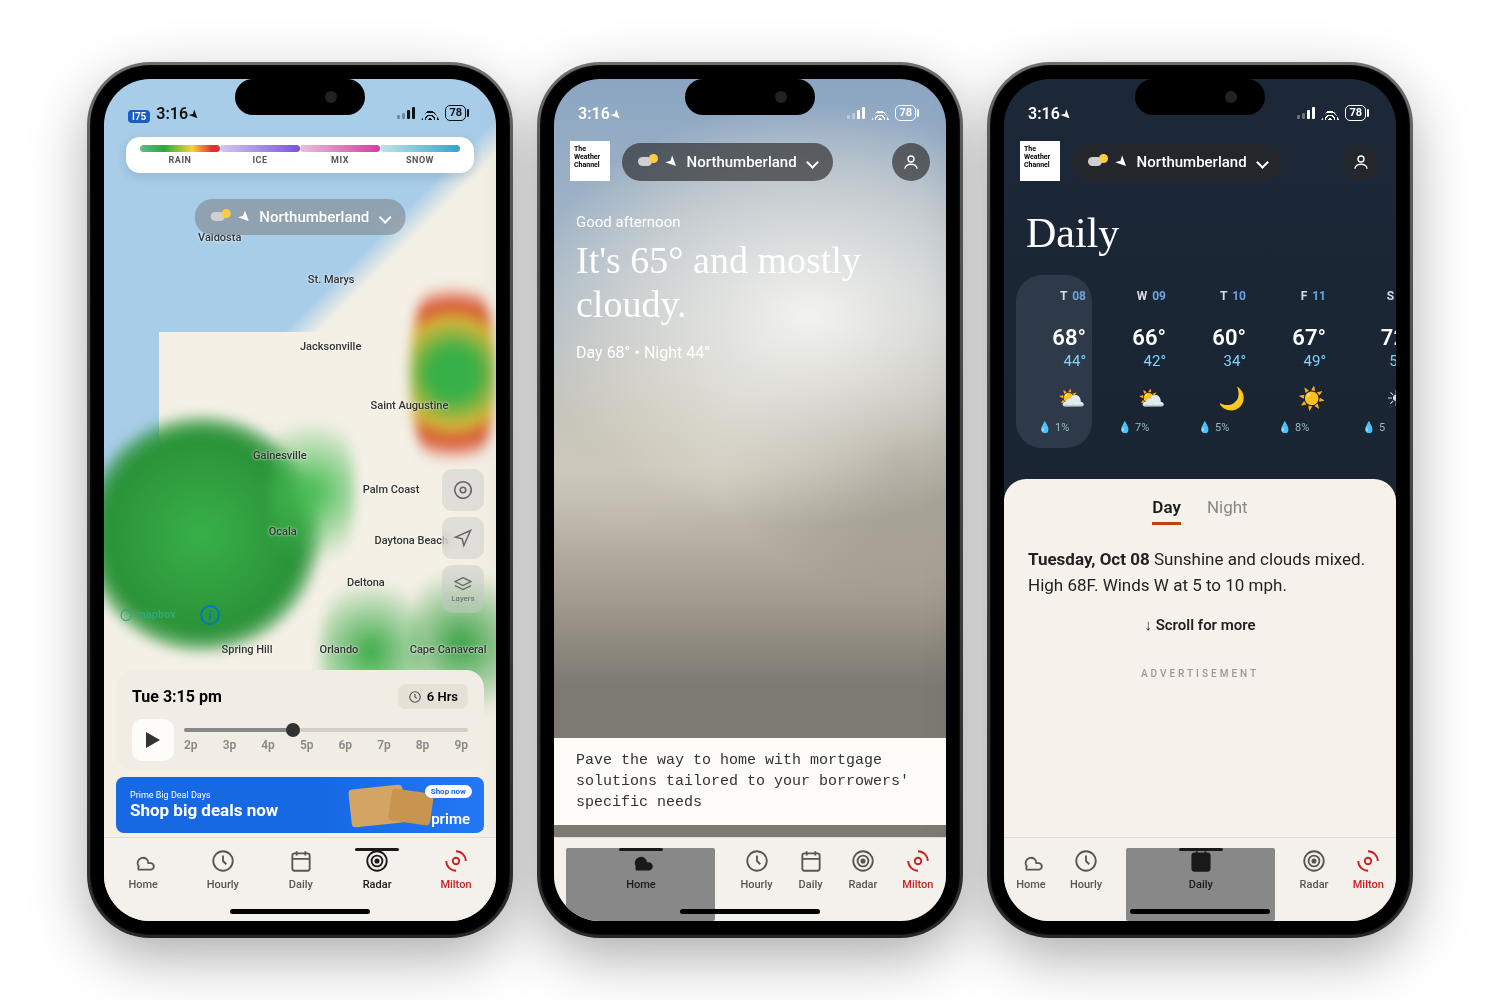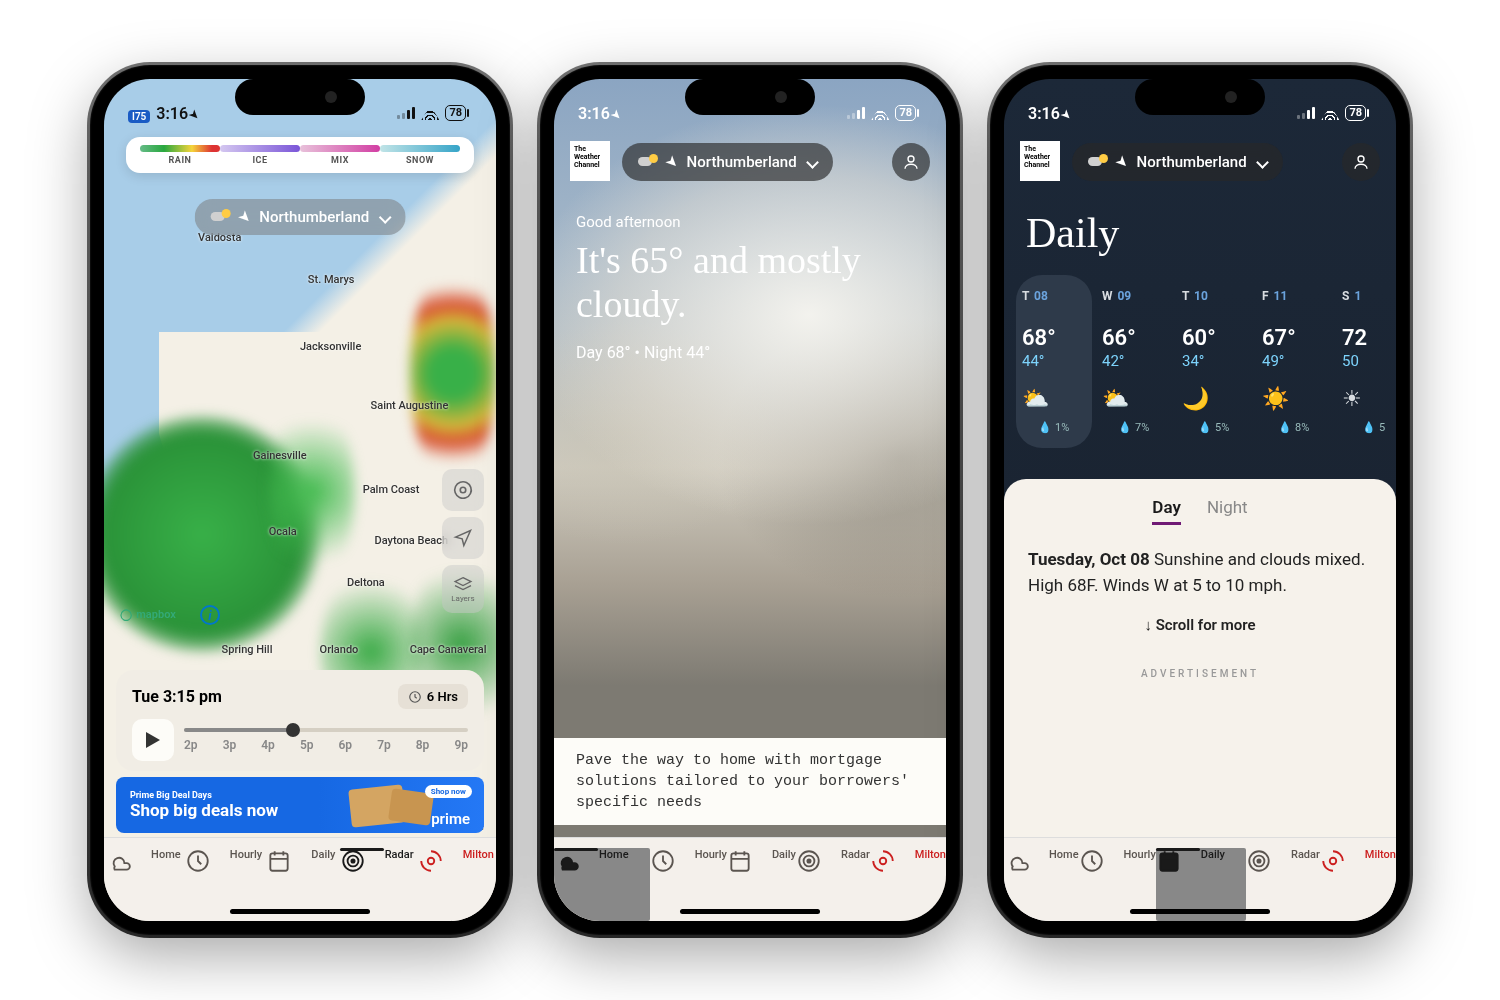--- a/index.html
+++ b/index.html
@@ -12,42 +12,42 @@
   .statusbar { position:absolute; top:0; left:0; right:0; height:54px; display:flex; justify-content:space-between; align-items:center; padding:14px 30px 0 24px; z-index:90; font-size:16px; font-weight:600;}
   .statusbar.light{color:#fff;} .statusbar.dark{color:#111;}
   .sb-right{display:flex;align-items:center;gap:6px;}
   .signal{display:flex;align-items:flex-end;gap:2px;height:12px;} .signal span{width:3px;background:currentColor;border-radius:1px;opacity:.35;} .signal span:nth-child(1){height:4px;} .signal span:nth-child(2){height:6px;} .signal span:nth-child(3){height:9px;opacity:1;} .signal span:nth-child(4){height:12px;opacity:1;}
   .wifi-i{width:18px;height:14px;position:relative;} .wifi-i::before{content:"";position:absolute;inset:0;background:radial-gradient(circle at 50% 100%,currentColor 2px,transparent 2px,transparent 4px,currentColor 4px,currentColor 5.5px,transparent 5.5px,transparent 7.5px,currentColor 7.5px,currentColor 9px,transparent 9px);clip-path:polygon(0 100%,100% 100%,50% 0);}
   .batt{border:1.5px solid currentColor;border-radius:5px;padding:0 3px;font-size:11px;line-height:14px;font-weight:700;position:relative;} .batt::after{content:"";position:absolute;right:-4px;top:3px;width:2px;height:8px;background:currentColor;border-radius:1px;}
   .i75{background:#1a5bc4;color:#fff;font-size:10px;border-radius:4px;padding:1px 4px;margin-right:6px;}
   .loc-arrow{display:inline-block;transform:rotate(45deg);margin-left:3px;} .loc-arrow::before{content:"➤";font-size:11px;}
   .home-ind{position:absolute;bottom:7px;left:50%;transform:translateX(-50%);width:140px;height:5px;background:#000;border-radius:3px;z-index:100;}
   .tabbar{position:absolute;bottom:0;left:0;right:0;height:84px;background:#f4f0eb;display:flex;justify-content:space-around;align-items:flex-start;padding-top:10px;border-top:1px solid #ddd;z-index:50;}
-  .tab{display:flex;flex-direction:row;align-items:flex-start;gap:19px;color:#5b5550;font-size:11px;font-weight:500;} .tab.on{color:#1a1a1a;} .tab.alert{color:#cc2020;}
+  .tab{display:flex;flex-direction:column;align-items:center;gap:4px;color:#5b5550;font-size:11px;font-weight:500;} .tab.on{color:#1a1a1a;} .tab.alert{color:#cc2020;}
   .tab-ic{width:26px;height:26px;stroke:currentColor;fill:none;stroke-width:1.7;}
   .tab.on.fill .tab-ic{fill:currentColor;}
   .tab.on .ind{position:absolute;top:0;width:44px;height:3px;background:#1a1a1a;border-radius:2px;}
   
   .map{position:absolute;inset:0;background:linear-gradient(135deg,#a8cde8 0%,#a8cde8 35%,#f4f0e6 38%,#f4f0e6 100%);}
   .florida{position:absolute;left:14%;top:30%;width:62%;height:55%;background:#f4f0e6;clip-path:polygon(0 0,75% 0,80% 10%,85% 35%,92% 48%,96% 65%,100% 90%,85% 100%,88% 60%,75% 30%,40% 25%,10% 40%,0 22%);}
   .florida::after{content:"FLORIDA";position:absolute;left:28%;top:28%;color:#b0a792;font-size:13px;font-weight:700;letter-spacing:2px;}
   .city{position:absolute;font-size:11px;color:#333;font-weight:500;text-shadow:0 0 3px #fff;}
   .blob{position:absolute;border-radius:50%;filter:blur(6px);}
   .legend{position:absolute;top:58px;left:22px;right:22px;background:#fff;border-radius:14px;padding:8px 14px;display:flex;justify-content:space-around;z-index:40;box-shadow:0 3px 12px rgba(0,0,0,.12);}
   .leg-it{flex:1;text-align:center;} .leg-bar{height:7px;border-radius:4px;margin-bottom:3px;} .leg-lbl{font-size:9px;font-weight:700;color:#555;letter-spacing:.5px;}
   .loc-pill{position:absolute;top:120px;left:50%;transform:translateX(-50%);background:rgba(120,120,120,.5);backdrop-filter:blur(10px);border-radius:22px;padding:8px 16px;display:flex;align-items:center;gap:8px;color:#fff;font-size:15px;font-weight:500;z-index:40;}
   .tool{position:absolute;right:12px;width:42px;height:42px;background:rgba(200,200,200,.45);backdrop-filter:blur(6px);border-radius:10px;display:flex;align-items:center;justify-content:center;color:#555;z-index:30;}
   .mapbox{position:absolute;left:16px;bottom:300px;display:flex;align-items:center;gap:4px;color:#3a7;font-size:11px;font-weight:600;}
   .info-c{position:absolute;left:96px;bottom:296px;width:20px;height:20px;border:2px solid #0077cc;border-radius:50%;color:#0077cc;display:flex;align-items:center;justify-content:center;font-style:italic;font-size:13px;font-weight:700;}
   .ts-panel{position:absolute;bottom:150px;left:12px;right:12px;background:#f1ede5;border-radius:18px;padding:14px 16px 10px;z-index:40;}
   .ts-top{display:flex;justify-content:space-between;align-items:center;margin-bottom:10px;} .ts-time{font-size:16px;font-weight:700;} .ts-dur{background:#e6e0d6;border-radius:8px;padding:5px 10px;font-size:13px;font-weight:600;display:flex;align-items:center;gap:5px;}
   .ts-row{display:flex;align-items:center;gap:10px;} .play-b{width:42px;height:42px;background:#fdfcf8;border-radius:10px;display:flex;align-items:center;justify-content:center;} .play-b::after{content:"";border-left:14px solid #333;border-top:8px solid transparent;border-bottom:8px solid transparent;}
   .slider{flex:1;} .track{height:4px;background:#d5cfc3;border-radius:2px;position:relative;margin-bottom:6px;} .fill{position:absolute;left:0;width:38%;height:100%;background:#888;border-radius:2px;} .thumb{position:absolute;left:36%;top:-5px;width:14px;height:14px;background:#333;border-radius:50%;} .ticks{display:flex;justify-content:space-between;font-size:12px;color:#888;font-weight:600;}
   .ad1{position:absolute;bottom:88px;left:12px;right:12px;height:56px;background:linear-gradient(90deg,#1668e3,#1668e3 55%,#2478f5);border-radius:8px;display:flex;align-items:center;padding:0 14px;color:#fff;z-index:40;}
-  .ad1-sub{font-size:9px;font-weight:700;} .ad1-h{font-size:17px;font-weight:700;}
+  .ad1-sub{font-size:9px;font-weight:400;} .ad1-h{font-size:17px;font-weight:700;}
   .ad1-box{position:absolute;right:80px;top:10px;width:54px;height:38px;background:#d4a562;border-radius:4px;transform:rotate(-6deg);}
   .ad1-box2{position:absolute;right:52px;top:14px;width:42px;height:32px;background:#c89550;border-radius:4px;transform:rotate(8deg);}
   .ad1-cta{position:absolute;right:12px;top:8px;font-size:8px;background:#fff;color:#1668e3;padding:2px 6px;border-radius:10px;font-weight:700;}
   .ad1-prime{position:absolute;right:14px;bottom:5px;font-size:15px;font-weight:600;}
   
   .sky{position:absolute;inset:0;background:
     radial-gradient(ellipse 380px 280px at 65% 28%,rgba(250,248,242,.9),rgba(230,225,215,.5) 50%,transparent 75%),
     radial-gradient(ellipse 220px 160px at 18% 42%,rgba(200,195,180,.7),transparent 70%),
     radial-gradient(ellipse 260px 200px at 88% 45%,rgba(120,115,105,.55),transparent 70%),
     linear-gradient(180deg,#8ba5c2 0%,#a6b8c8 22%,#cfcbbf 46%,#a8a093 60%,#7d7a72 72%);}
@@ -66,26 +66,26 @@
   .video-card::after{content:"";position:absolute;top:-20px;left:-40px;right:-40px;height:90px;border-radius:50%;border:1px solid rgba(180,200,220,.3);box-shadow:0 12px 0 rgba(180,200,220,.15),0 24px 0 rgba(180,200,220,.1);}
   .play-c{width:44px;height:44px;border-radius:50%;background:rgba(30,30,30,.78);display:flex;align-items:center;justify-content:center;} .play-c::after{content:"";border-left:13px solid #fff;border-top:8px solid transparent;border-bottom:8px solid transparent;margin-left:3px;}
   .storm-4{position:absolute;left:20px;bottom:18px;width:44px;height:44px;} .storm-4::before{content:"";position:absolute;inset:2px;border:4px solid #d52020;border-top-color:transparent;border-radius:50%;transform:rotate(-35deg);} .storm-4::after{content:"4";position:absolute;inset:0;display:flex;align-items:center;justify-content:center;color:#fff;font-weight:800;font-size:20px;font-style:italic;}
   .flag{position:absolute;right:60px;top:24px;display:flex;gap:3px;} .flag span{width:12px;height:12px;background:#4a1818;display:block;}
   .fc-h{font-size:15px;color:#666;font-weight:600;margin-bottom:6px;}
   .ad2{position:absolute;bottom:96px;left:0;right:0;background:#fdfcf8;padding:12px 22px;font-family:Liberation Mono, monospace;font-size:15px;color:#333;line-height:1.4;z-index:45;}
   
   .dark-bg{position:absolute;inset:0;background:linear-gradient(180deg,#1c2838 0%,#18202c 100%);}
   .daily-h{position:absolute;top:130px;left:22px;color:#fff;font-family:Georgia,serif;font-size:42px;font-weight:400;}
   .days{position:absolute;top:196px;left:4px;right:0;display:flex;overflow:hidden;padding-left:8px;}
-  .day{min-width:76px;padding:14px 6px;text-align:left;color:#d8dce0;border-radius:26px;margin-right:4px;} .day.sel{background:#2e3a4a;}
+  .day{min-width:76px;padding:14px 6px;text-align:right;color:#d8dce0;border-radius:26px;margin-right:4px;} .day.sel{background:#2e3a4a;}
   .day-lbl{font-size:12px;font-weight:700;margin-bottom:22px;white-space:nowrap;} .day-lbl span{color:#6ba3dd;margin-left:2px;}
   .hi{font-size:22px;font-weight:600;margin-bottom:2px;color:#fff;} .lo{font-size:15px;color:#7dd3fc;margin-bottom:16px;}
   .wic{font-size:22px;margin-bottom:10px;} .prec{font-size:11px;color:#9bb;display:flex;justify-content:center;gap:2px;}
   .sheet3{position:absolute;top:400px;left:0;right:0;bottom:0;background:#f6f2eb;border-radius:22px 22px 0 0;z-index:40;padding-top:18px;}
-  .dn-tabs{display:flex;justify-content:center;gap:26px;font-size:17px;margin-bottom:22px;} .dn-tab{color:#888;padding-bottom:5px;} .dn-tab.on{color:#1a1a1a;border-bottom:3px solid #701a75;font-weight:600;}
+  .dn-tabs{display:flex;justify-content:center;gap:26px;font-size:17px;margin-bottom:22px;} .dn-tab{color:#888;padding-bottom:5px;} .dn-tab.on{color:#1a1a1a;border-bottom:3px solid #c2410c;font-weight:600;}
   .summary3{padding:0 24px;font-size:17px;line-height:1.5;color:#222;margin-bottom:18px;} .summary3 b{font-weight:700;}
   .scroll-more{text-align:center;font-size:15px;font-weight:600;color:#222;margin-bottom:34px;}
   .adv-lbl{text-align:center;font-size:10px;letter-spacing:3px;color:#999;font-weight:500;}
   
   .wic-sm{width:20px;height:20px;position:relative;} .wic-sm::before{content:"";position:absolute;left:0;top:5px;width:14px;height:9px;background:#d0d0d0;border-radius:7px;} .wic-sm::after{content:"";position:absolute;right:0;top:2px;width:9px;height:9px;background:#ffcc44;border-radius:50%;}
   .nav-i{display:inline-block;transform:rotate(45deg);}
   .chev{width:9px;height:9px;border-right:2px solid currentColor;border-bottom:2px solid currentColor;transform:rotate(45deg);margin-left:3px;}
 </style>
 </head>
 <body>

